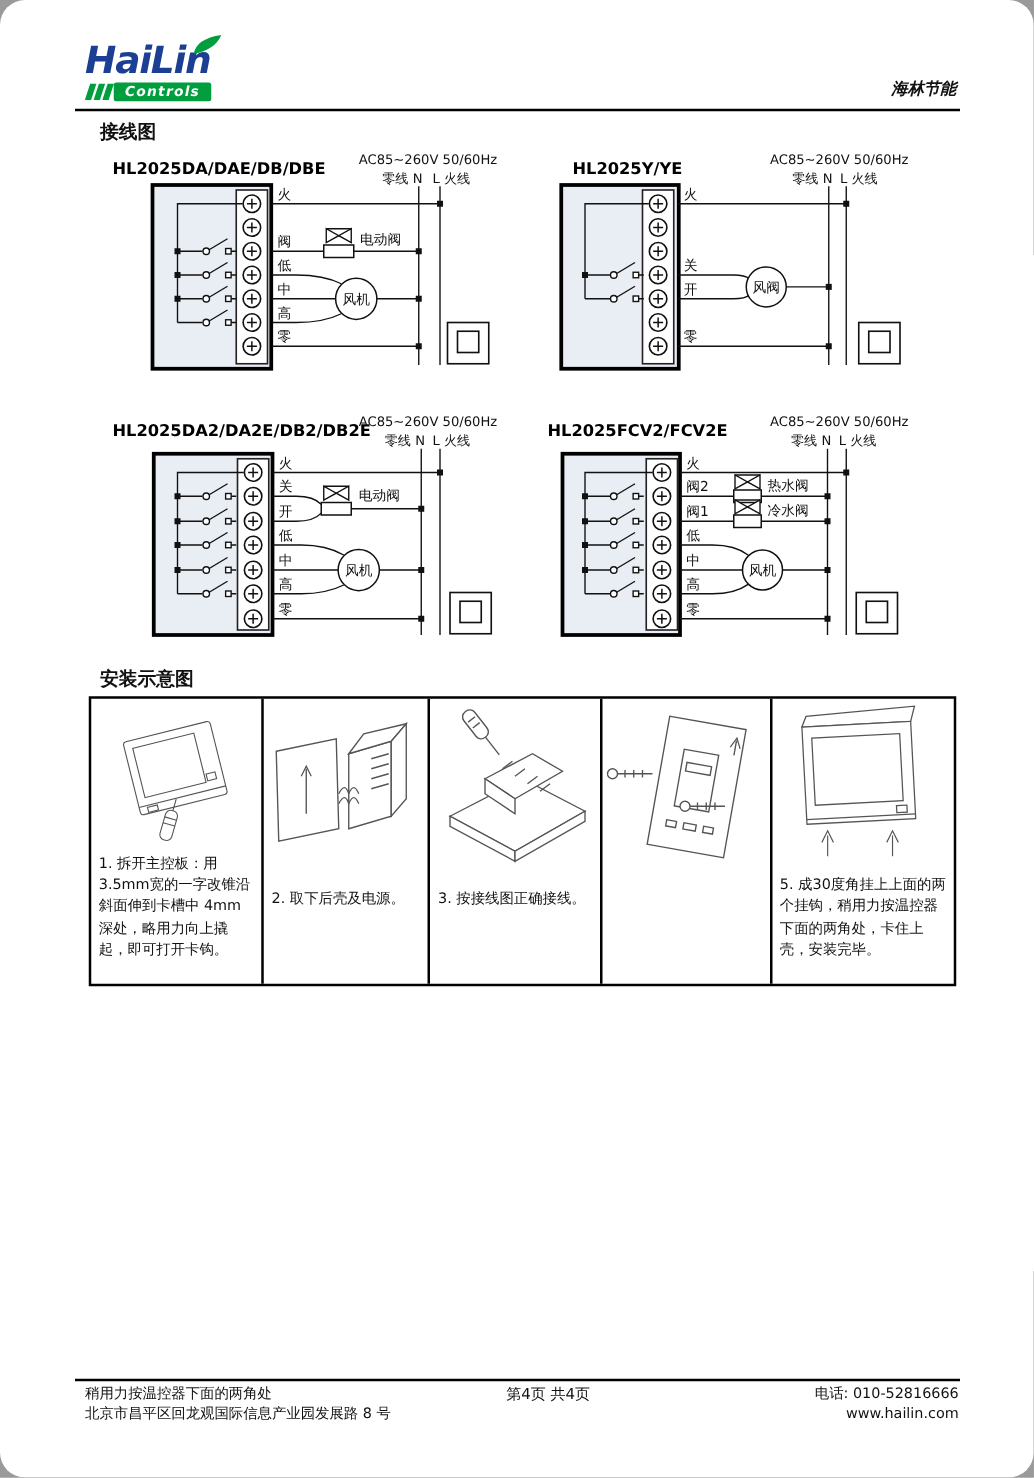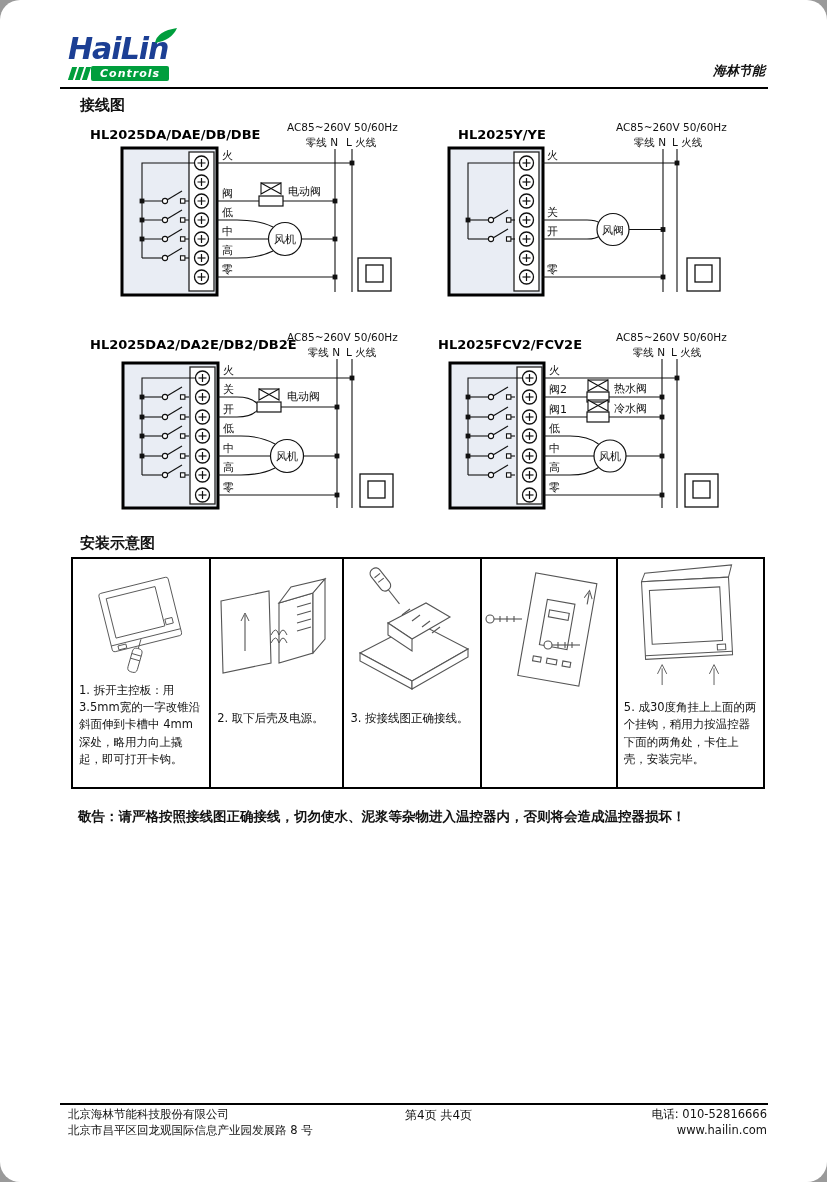--- a/index.html
+++ b/index.html
@@ -459,25 +459,24 @@
           <line x1="42" y1="136" x2="42" y2="118"></line>
           <polyline points="37,124 42,114 47,124"></polyline>
           <line x1="98" y1="136" x2="98" y2="118"></line>
           <polyline points="93,124 98,114 103,124"></polyline>
         </g>
       </svg>
       <div class="caption">5. 成30度角挂上上面的两个挂钩，稍用力按温控器下面的两角处，卡住上壳，安装完毕。</div>
     </div>
   </div>
 
-  <div class="warning">敬告：请严格按照接线图正确接线，切勿使水、泥浆等杂物进入温控器内，否则将会造成温控器损坏！</div>
 
   <div class="rule bottom"></div>
   <div class="footer-left">
-    <div>北京海林节能科技股份有限公司</div>
+    <div>稍用力按温控器下面的两角处</div>
     <div>北京市昌平区回龙观国际信息产业园发展路 8 号</div>
   </div>
   <div class="footer-center">第4页  共4页</div>
   <div class="footer-right">
     <div>电话: 010-52816666</div>
     <div>www.hailin.com</div>
   </div>
 
 </div>
 

